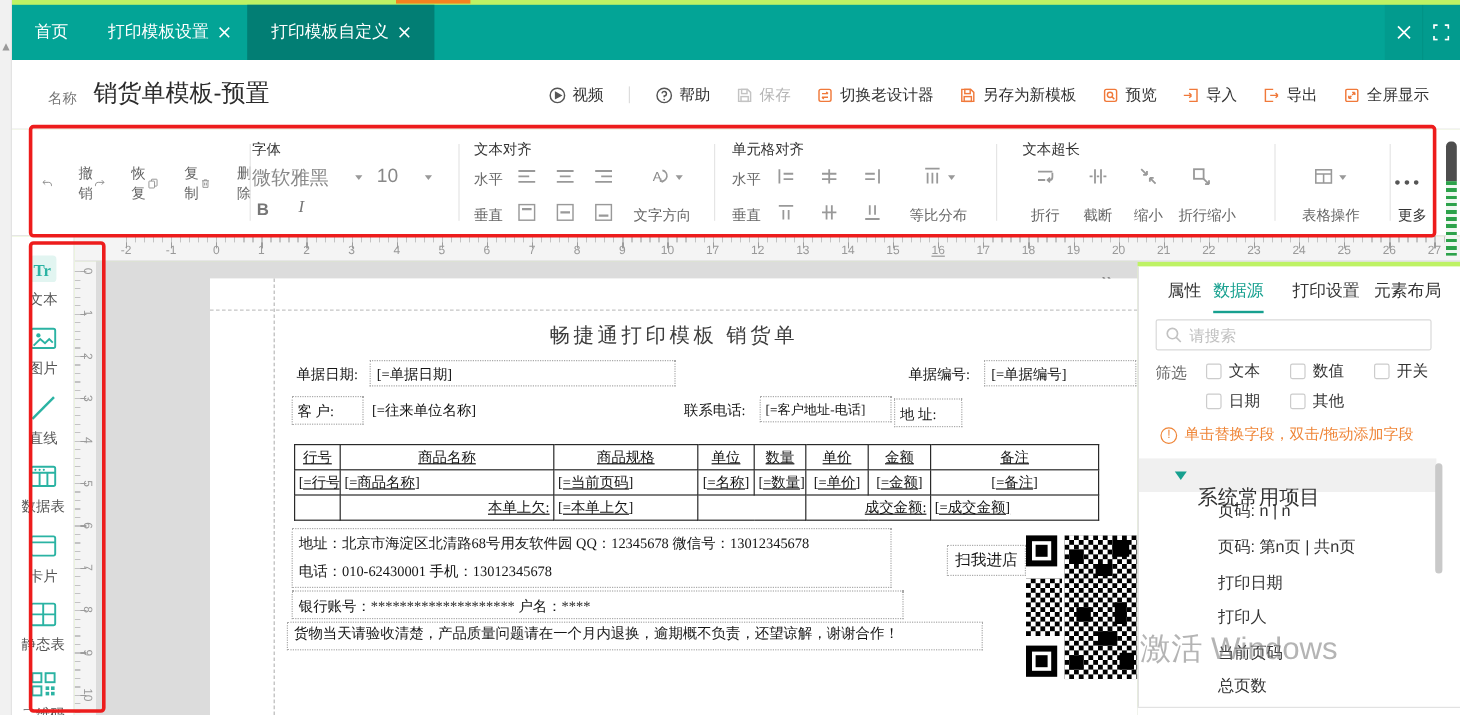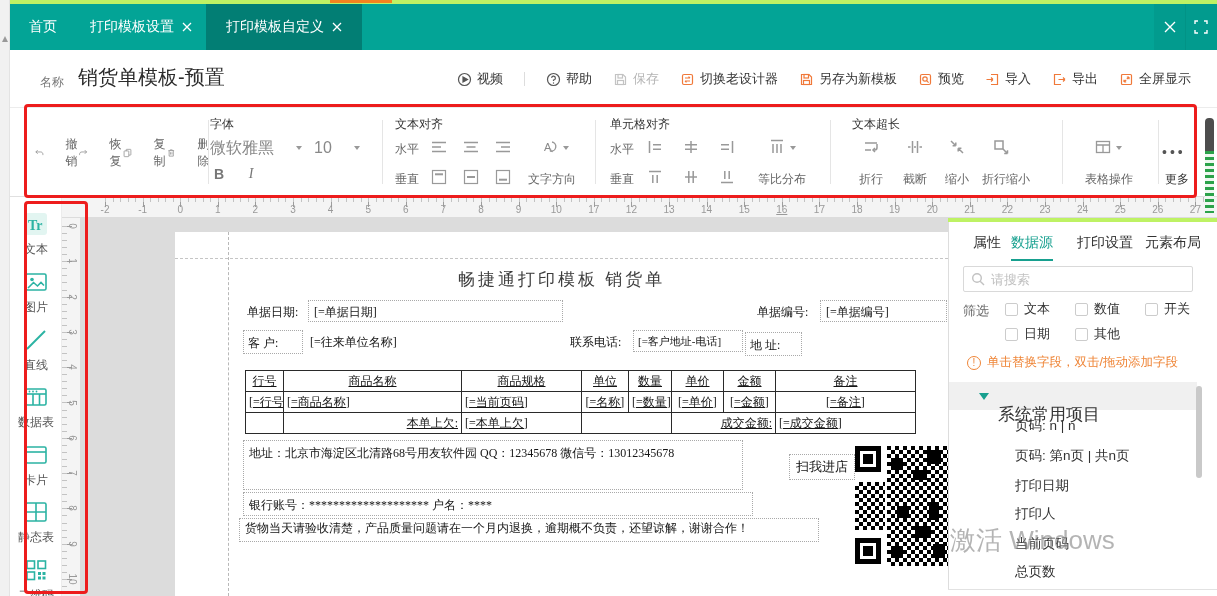--- a/index.html
+++ b/index.html
@@ -592,20 +592,21 @@
           <td class="tal">[=本单上欠]</td>
           <td colspan="2"></td>
           <td colspan="2" class="tar">成交金额:</td>
           <td class="tal">[=成交金额]</td>
         </tr>
       </tbody>
         </table>
 
       <div class="abs dotted" style="left:68px;top:208px;width:500px;height:50px"></div>
       <span class="pf" style="left:74px;top:213px">地址：北京市海淀区北清路68号用友软件园 QQ：12345678 微信号：13012345678</span>
+      <span class="pf" style="left:74px;top:236px">电话：010-62430001 手机：13012345678</span>
       <div class="abs dotted" style="left:68px;top:260px;width:510px;height:24px"></div>
       <span class="pf" style="left:74px;top:265px">银行账号：******************** 户名：****</span>
       <div class="abs dotted" style="left:64px;top:286px;width:580px;height:24px"></div>
       <span class="pf" style="left:70px;top:288px">货物当天请验收清楚，产品质量问题请在一个月内退换，逾期概不负责，还望谅解，谢谢合作！</span>
 
       <div class="abs dotted" style="left:614px;top:222px;width:66px;height:26px;display:flex;align-items:center;justify-content:center;font-size:13px">扫我进店</div>
 
       <svg class="abs" style="left:680px;top:214px" width="93" height="120" viewBox="0 0 93 120">
         <defs>
             <pattern id="qrp" width="8" height="8" patternUnits="userSpaceOnUse">

